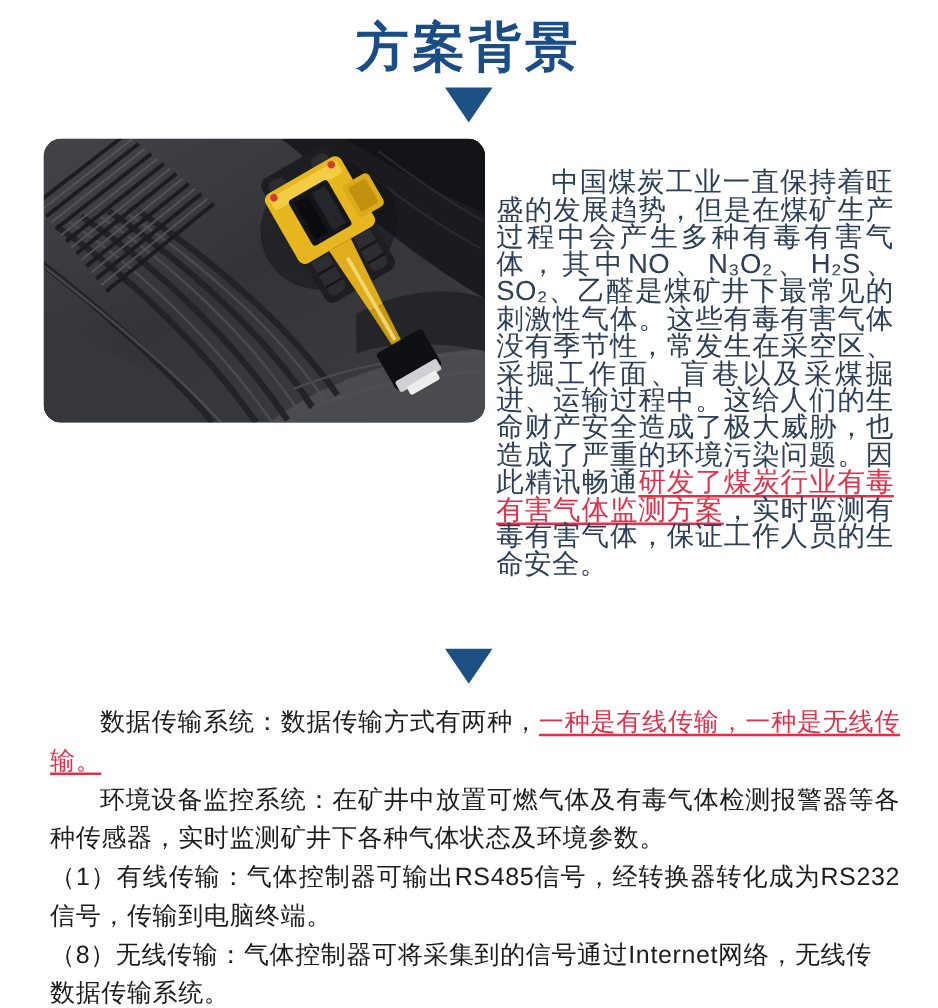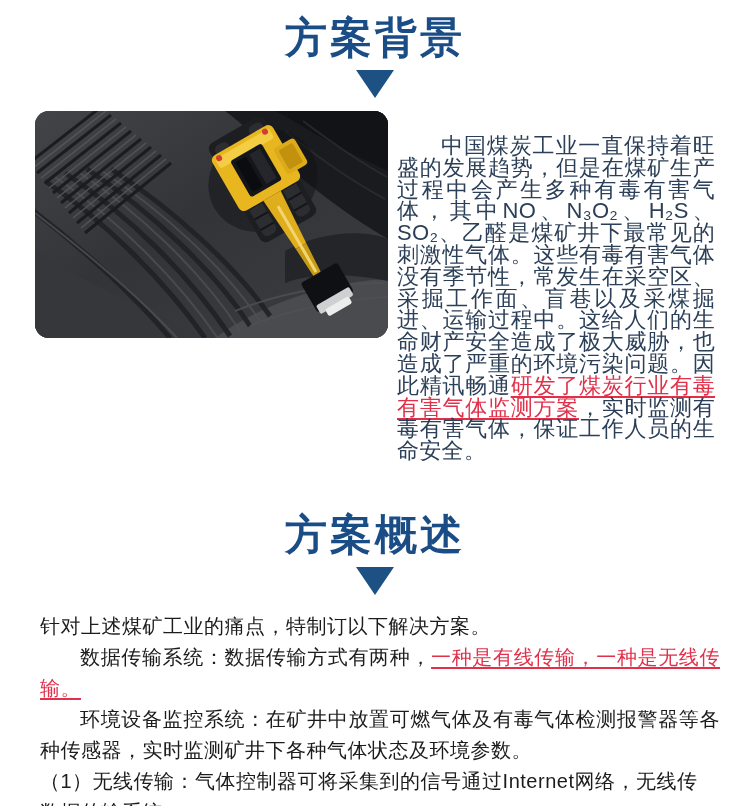--- a/index.html
+++ b/index.html
@@ -173,25 +173,24 @@
           <rect x="223" y="201" width="38" height="10" rx="2" fill="#cfd0d2"></rect>
           <rect x="229" y="209" width="27" height="8" rx="2" fill="#ededee"></rect>
         </g>
       </svg>
     </div>
 
     <p class="intro"><span>中国煤炭工业一直保持着旺盛的发展趋势，但是在煤矿生产过程中会产生多种有毒有害气体，其中NO、N₃O₂、H₂S、SO₂、乙醛是煤矿井下最常见的刺激性气体。这些有毒有害气体没有季节性，常发生在采空区、采掘工作面、盲巷以及采煤掘进、运输过程中。这给人们的生命财产安全造成了极大威胁，也造成了严重的环境污染问题。因此精讯畅通</span><a class="red-link">研发了煤炭行业有毒有害气体监测方案</a><span>，实时监测有毒有害气体，保证工作人员的生命安全。</span></p>
   </div>
 
   <div class="sec-header second">
-    <div class="sec-title">方案概述</div>
     <div class="arrow-down"></div>
   </div>
 
   <div class="body-text">
-    <p>针对上述煤矿工业的痛点，特制订以下解决方案。</p>
     <p class="indent"><span>数据传输系统：数据传输方式有两种，</span><span class="red-em">一种是有线传输，一种是无线传输。</span></p>
     <p class="indent">环境设备监控系统：在矿井中放置可燃气体及有毒气体检测报警器等各种传感器，实时监测矿井下各种气体状态及环境参数。</p>
-    <p><span>（1）无线传输：气体控制器可将采集到的信号通过Internet网络，无线传</span><br><span>数据传输系统。</span></p>
+    <p>（1）有线传输：气体控制器可输出RS485信号，经转换器转化成为RS232信号，传输到电脑终端。</p>
+    <p><span>（8）无线传输：气体控制器可将采集到的信号通过Internet网络，无线传</span><br><span>数据传输系统。</span></p>
     <p>（3）数据监控系统：数据监控系统主要有数据服务器、视频服务器、接拼显示大屏、手机APP等部分组成。</p>
   </div>
 
 </div>
 
 </body></html>

